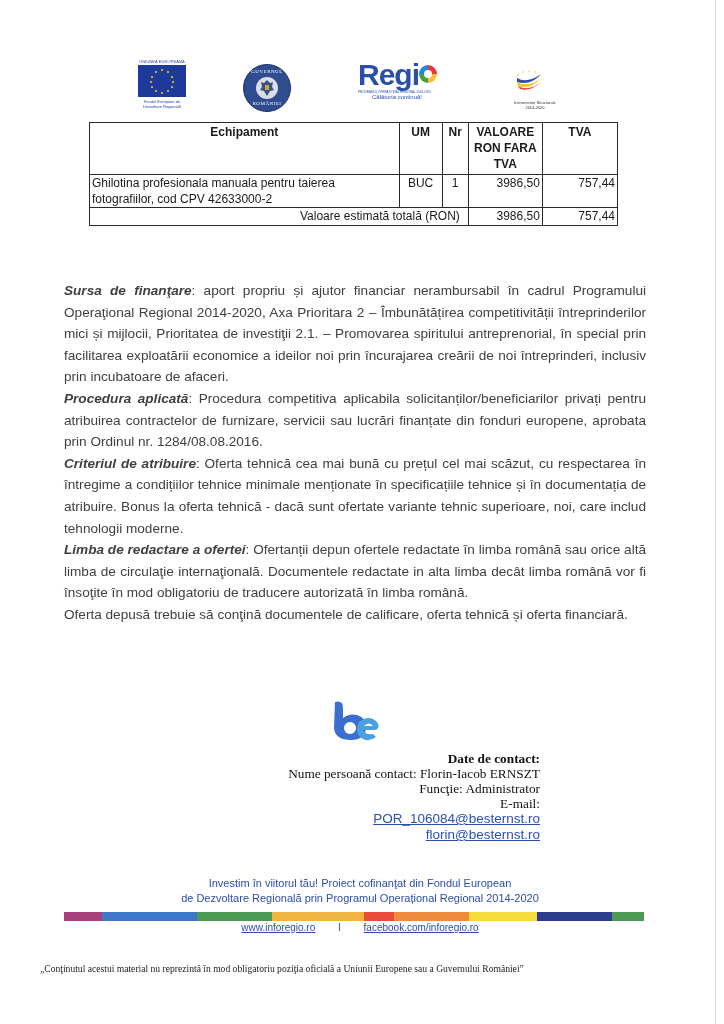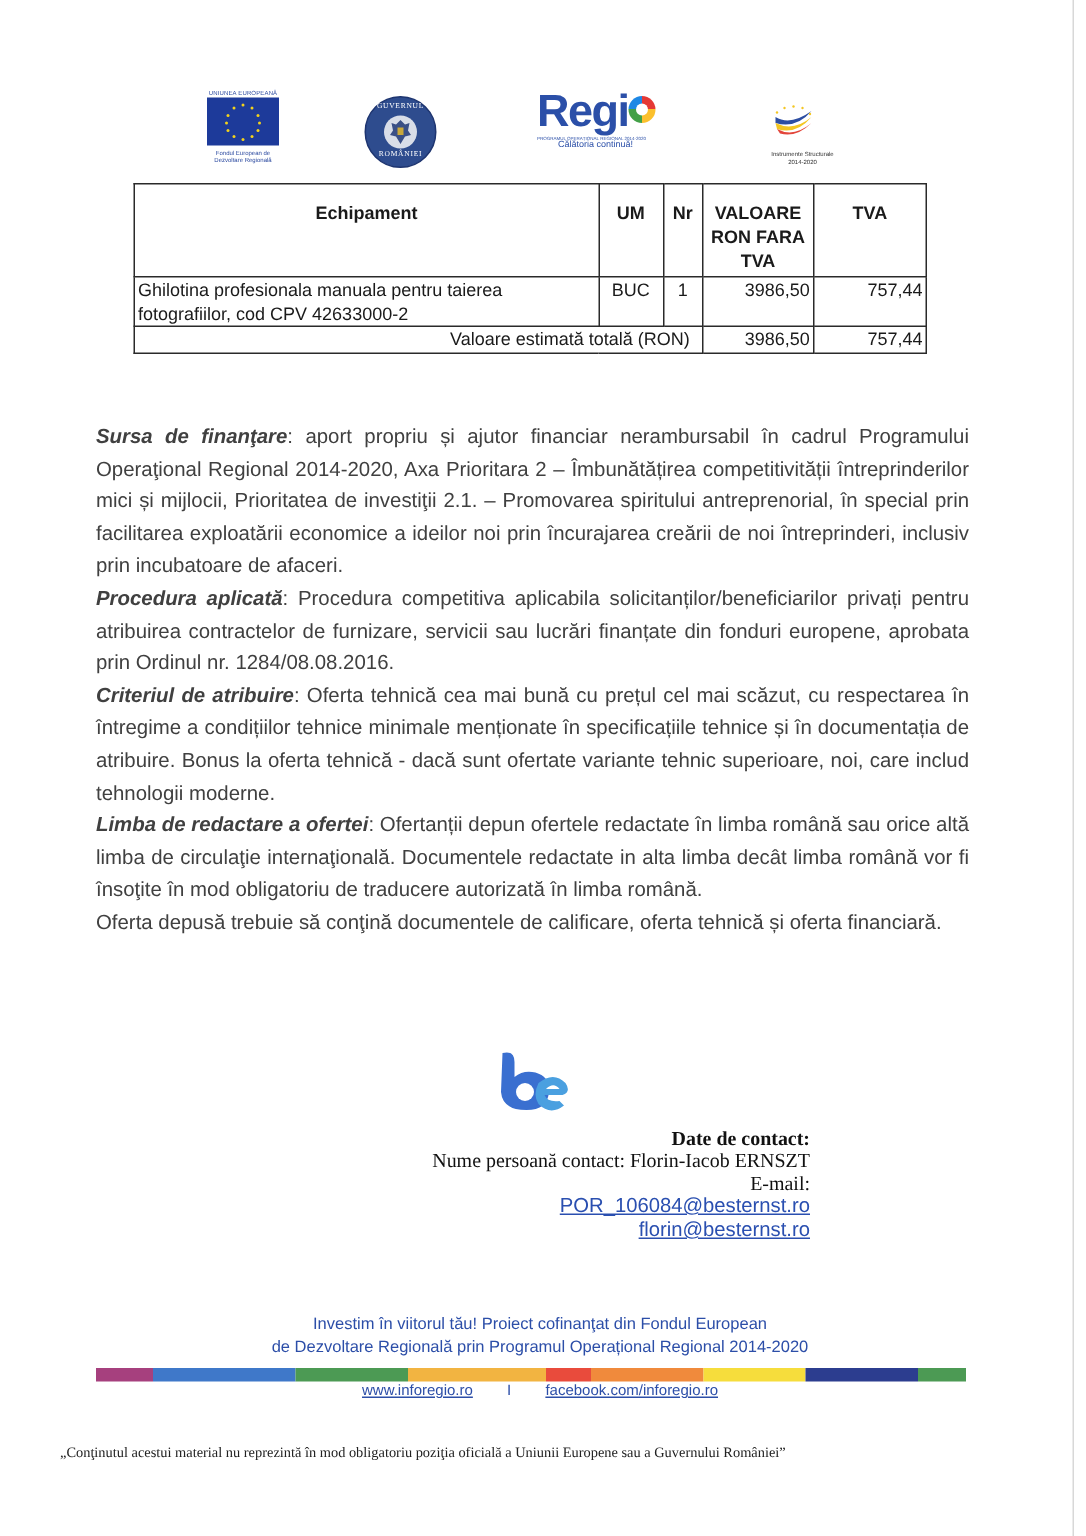--- a/index.html
+++ b/index.html
@@ -32,21 +32,21 @@
     .is-logo { left: 505px; top: 60px; width: 60px; height: 50px; }
     .is-swoosh { position: absolute; left: 10px; top: 10px; width: 28px; height: 22px; }
     .is-text { position: absolute; left: 0; top: 40px; width: 60px; text-align: center; font-size: 4px; line-height: 5px; color: #333; }
 
     
     table.equip {
       position: absolute; left: 89px; top: 122px; width: 529px; border-collapse: collapse;
       font-family: "Liberation Sans", sans-serif; font-size: 12px; color: #1a1a1a;
     }
     table.equip td, table.equip th { border: 1px solid #2a2a2a; padding: 0 2px; vertical-align: top; }
-    table.equip th { font-weight: bold; text-align: center; line-height: 16px; padding-top: 11px; }
+    table.equip th { font-weight: bold; text-align: center; line-height: 16px; padding-top: 1px; }
     .col-eq { width: 325px; }
     .col-um { width: 39px; }
     .col-nr { width: 22px; margin-left: 39px; }
     .col-val { width: 70px; }
     .col-tva { width: 73px; }
     .hdr-row th { height: 50px; }
     .lot-row td { text-align: center; font-weight: bold; height: 15px; line-height: 15px; border-right-width: 0; }
     .lot-row td.lot-end { border-left-width: 0; border-right-width: 1px; }
     .item-row td { line-height: 16px; }
     .item-row td.num { text-align: right; }
@@ -187,20 +187,21 @@
 <svg class="be-logo" viewBox="0 0 52 42">
   <path d="M6 2 Q14 0 14 8 L14 18 Q20 13 28 15 Q38 18 37 28 Q36 40 22 40 Q6 40 5 28 Z" fill="#3a6fd0"></path>
   <circle cx="21" cy="28" r="6" fill="#ffffff"></circle>
   <path d="M30 22 Q40 14 48 22 Q52 28 46 30 L34 30 Q36 35 44 34 L47 37 Q38 44 30 36 Q26 30 30 22 Z" fill="#4aa0e0"></path>
   <path d="M35 26 Q40 21 44 26 Z" fill="#ffffff"></path>
 </svg>
 
 <div class="contact">
   <div class="title">Date de contact:</div>
   <div>Nume persoană contact: Florin-Iacob ERNSZT</div>
+  <div>Funcţie: Administrator</div>
   <div>E-mail:</div>
   <div><a class="email-link">POR_106084@besternst.ro</a></div>
   <div><a class="email-link">florin@besternst.ro</a></div>
 </div>
 
 <div class="invest">
   <div>Investim în viitorul tău! Proiect cofinanţat din Fondul European</div>
   <div>de Dezvoltare Regională prin Programul Operațional Regional 2014-2020</div>
 </div>
 

